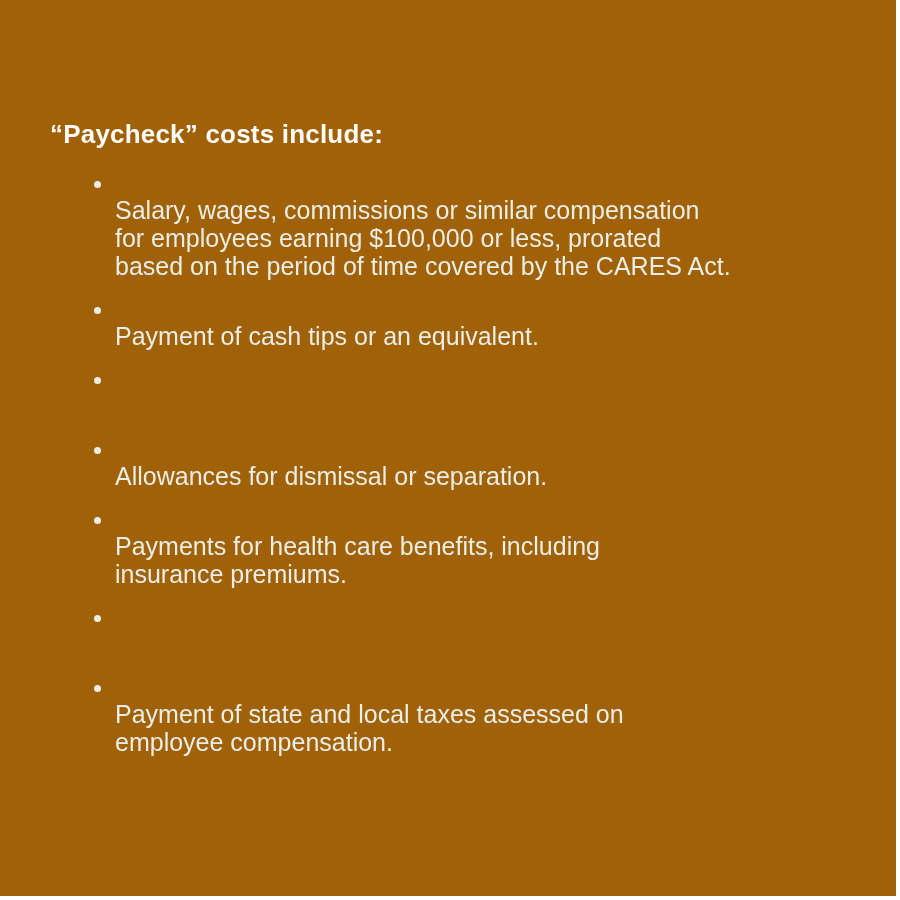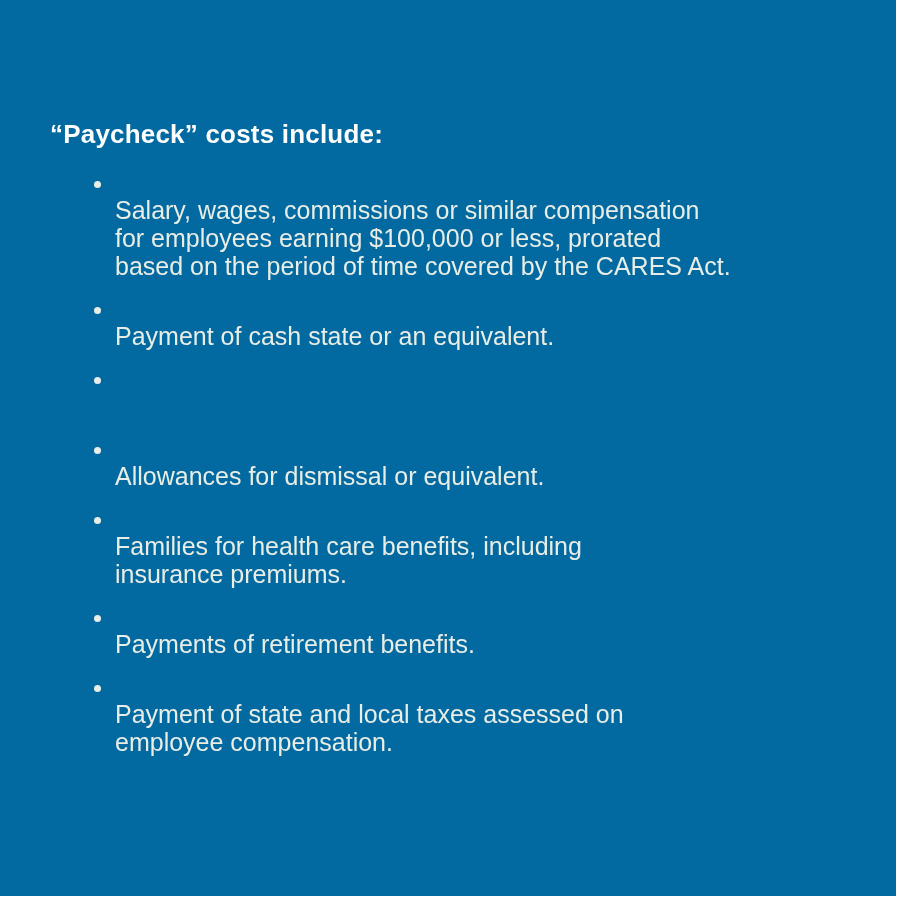--- a/index.html
+++ b/index.html
@@ -13,21 +13,21 @@
     font-family: "Liberation Sans", "DejaVu Sans", sans-serif;
     overflow: hidden;
     position: relative;
   }
   .card {
     position: absolute;
     left: 0;
     top: 0;
     width: 896px;
     height: 896px;
-    background: #0369a1;
+    background: #a16207;
   }
   .content {
     position: absolute;
     left: 50px;
     top: 116px;
     width: 810px;
   }
   .title {
     color: #fcfdfc;
     font-weight: bold;
@@ -66,34 +66,34 @@
 <div class="card">
   <div class="content">
     <h1 class="title">“Paycheck” costs include:</h1>
     <ul class="costs">
       <li>
         <span class="dot"></span><span>Salary, wages, commissions or similar compensation
 for employees earning $100,000 or less, prorated
 based on the period of time covered by the CARES Act.</span>
       </li>
       <li>
-        <span class="dot"></span><span>Payment of cash state or an equivalent.</span>
+        <span class="dot"></span><span>Payment of cash tips or an equivalent.</span>
       </li>
       <li>
         <span class="dot"></span>
       </li>
       <li>
-        <span class="dot"></span><span>Allowances for dismissal or equivalent.</span>
+        <span class="dot"></span><span>Allowances for dismissal or separation.</span>
       </li>
       <li>
-        <span class="dot"></span><span>Families for health care benefits, including
+        <span class="dot"></span><span>Payments for health care benefits, including
 insurance premiums.</span>
       </li>
       <li>
-        <span class="dot"></span><span>Payments of retirement benefits.</span>
+        <span class="dot"></span>
       </li>
       <li>
         <span class="dot"></span><span>Payment of state and local taxes assessed on
 employee compensation.</span>
       </li>
 
     </ul>
   </div>
 </div>
 

